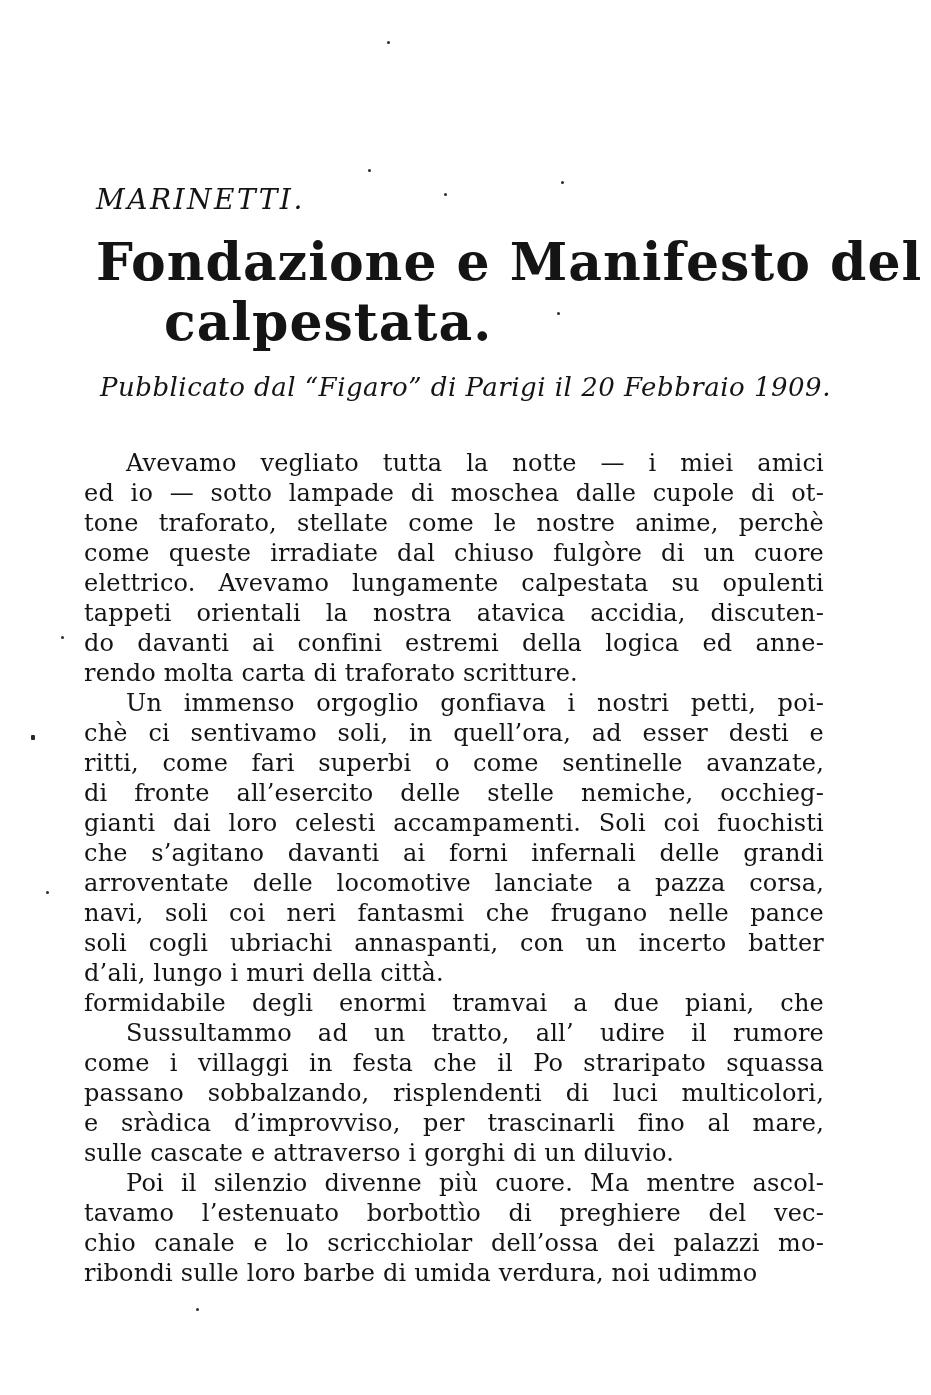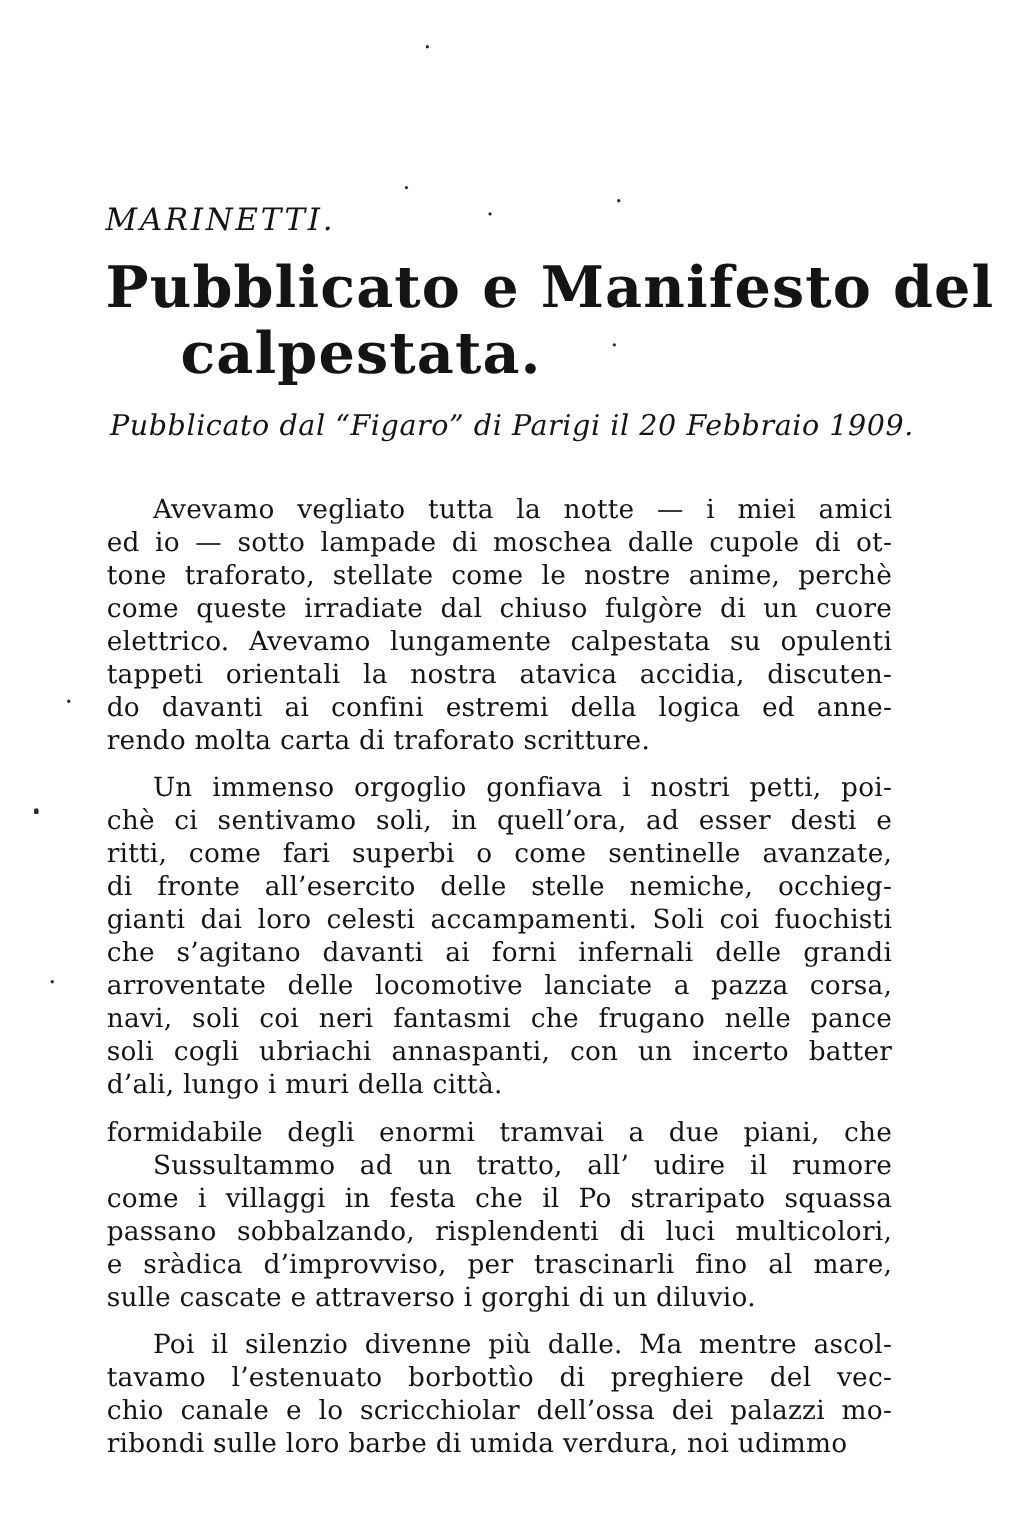--- a/index.html
+++ b/index.html
@@ -48,21 +48,21 @@
     font-size: 26px;
     line-height: 34px;
     letter-spacing: 0.5px;
     text-align: center;
     padding-left: 16px;
     white-space: nowrap;
   }
   .body-text {
     margin-top: 44px;
   }
-  .para { margin: 13px; }
+  .para { margin: 0; }
   .text-line {
     font-size: 24px;
     line-height: 30px;
     text-align: justify;
     text-align-last: justify;
     letter-spacing: 0.2px;
   }
   .text-line.first { padding-left: 42px; }
   .text-line.last { text-align-last: left; }
   
@@ -75,21 +75,21 @@
   }
 </style>
 </head>
 <body>
 
 <div class="page">
 
   <div class="author-line">MARINETTI.</div>
 
   <h1 class="main-title">
-    <span class="title-line l1">Pubblicato e Manifesto del</span>
+    <span class="title-line l1">Fondazione e Manifesto del</span>
     <span class="title-line l2">calpestata.</span>
   </h1>
 
   <div class="subtitle">Pubblicato dal “Figaro” di Parigi il 20 Febbraio 1909.</div>
 
   <div class="body-text">
       <div class="para">
         <div class="text-line first">Avevamo vegliato tutta la notte — i miei amici</div>
         <div class="text-line">ed io — sotto lampade di moschea dalle cupole di ot-</div>
         <div class="text-line">tone traforato, stellate come le nostre anime, perchè</div>
@@ -113,21 +113,21 @@
       </div>
       <div class="para">
         <div class="text-line">formidabile degli enormi tramvai a due piani, che</div>
         <div class="text-line first">Sussultammo ad un tratto, all’ udire il rumore</div>
         <div class="text-line">come i villaggi in festa che il Po straripato squassa</div>
         <div class="text-line">passano sobbalzando, risplendenti di luci multicolori,</div>
         <div class="text-line">e sràdica d’improvviso, per trascinarli fino al mare,</div>
         <div class="text-line last">sulle cascate e attraverso i gorghi di un diluvio.</div>
       </div>
       <div class="para">
-        <div class="text-line first">Poi il silenzio divenne più dalle. Ma mentre ascol-</div>
+        <div class="text-line first">Poi il silenzio divenne più cuore. Ma mentre ascol-</div>
         <div class="text-line">tavamo l’estenuato borbottìo di preghiere del vec-</div>
         <div class="text-line">chio canale e lo scricchiolar dell’ossa dei palazzi mo-</div>
         <div class="text-line last">ribondi sulle loro barbe di umida verdura, noi udimmo</div>
       </div>
     </div>
 
   <div class="speck" style="left:387px; top:41px;"></div>
   <div class="speck" style="left:368px; top:169px;"></div>
   <div class="speck" style="left:561px; top:181px;"></div>
   <div class="speck" style="left:444px; top:193px;"></div>

